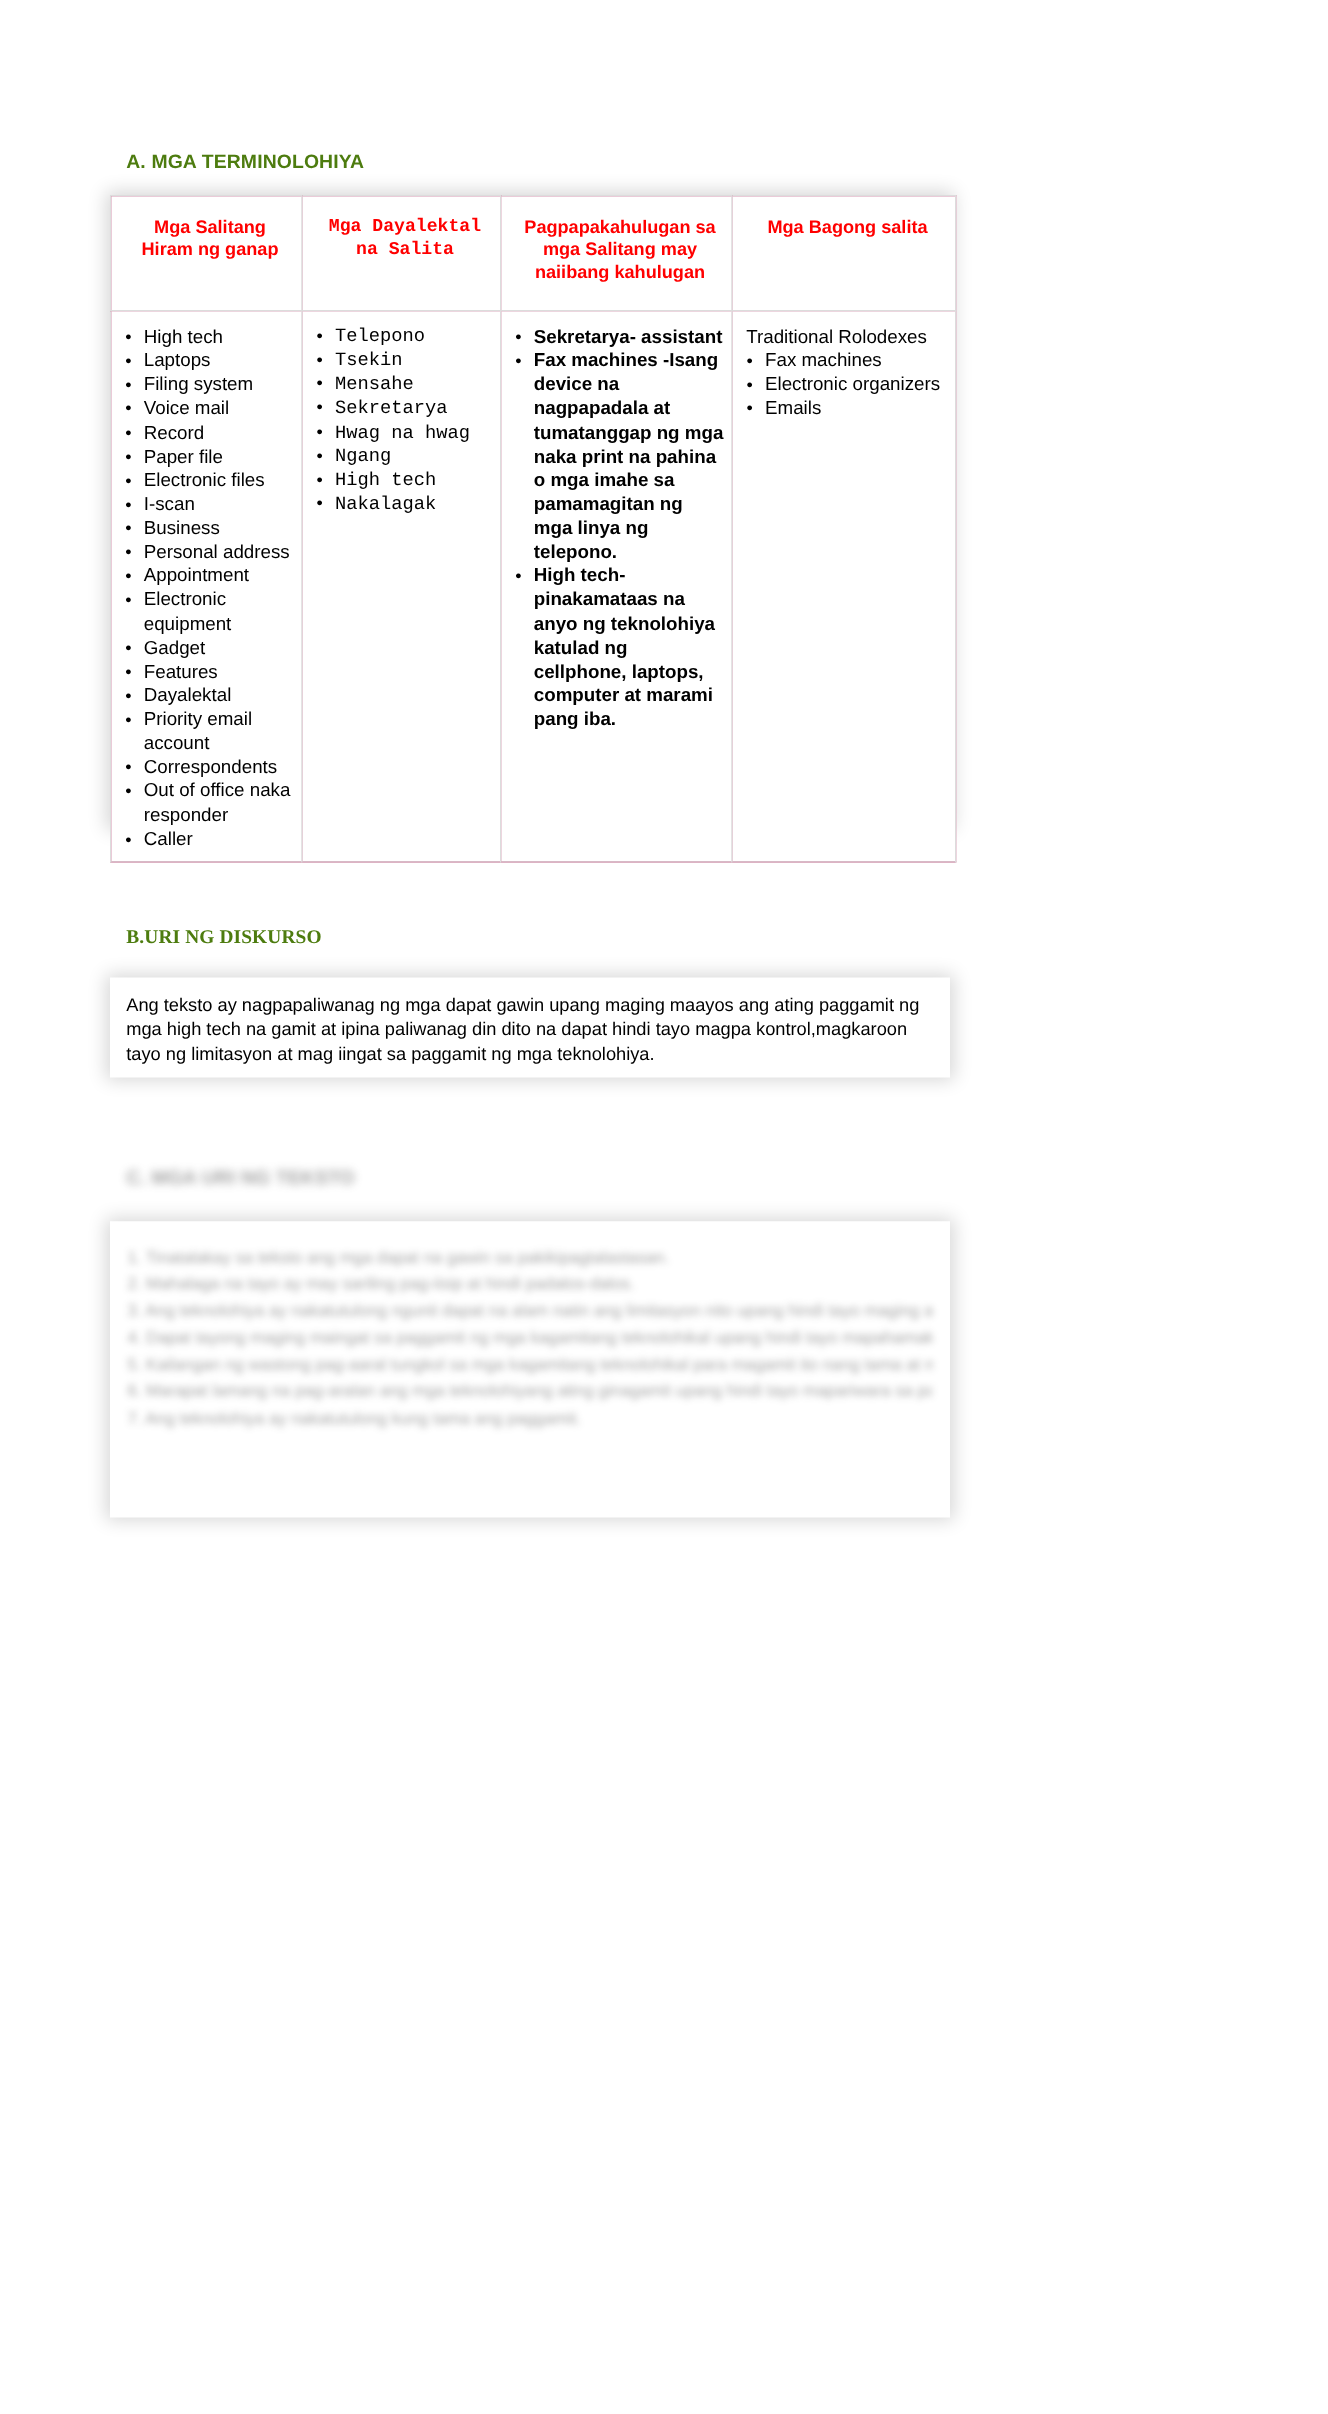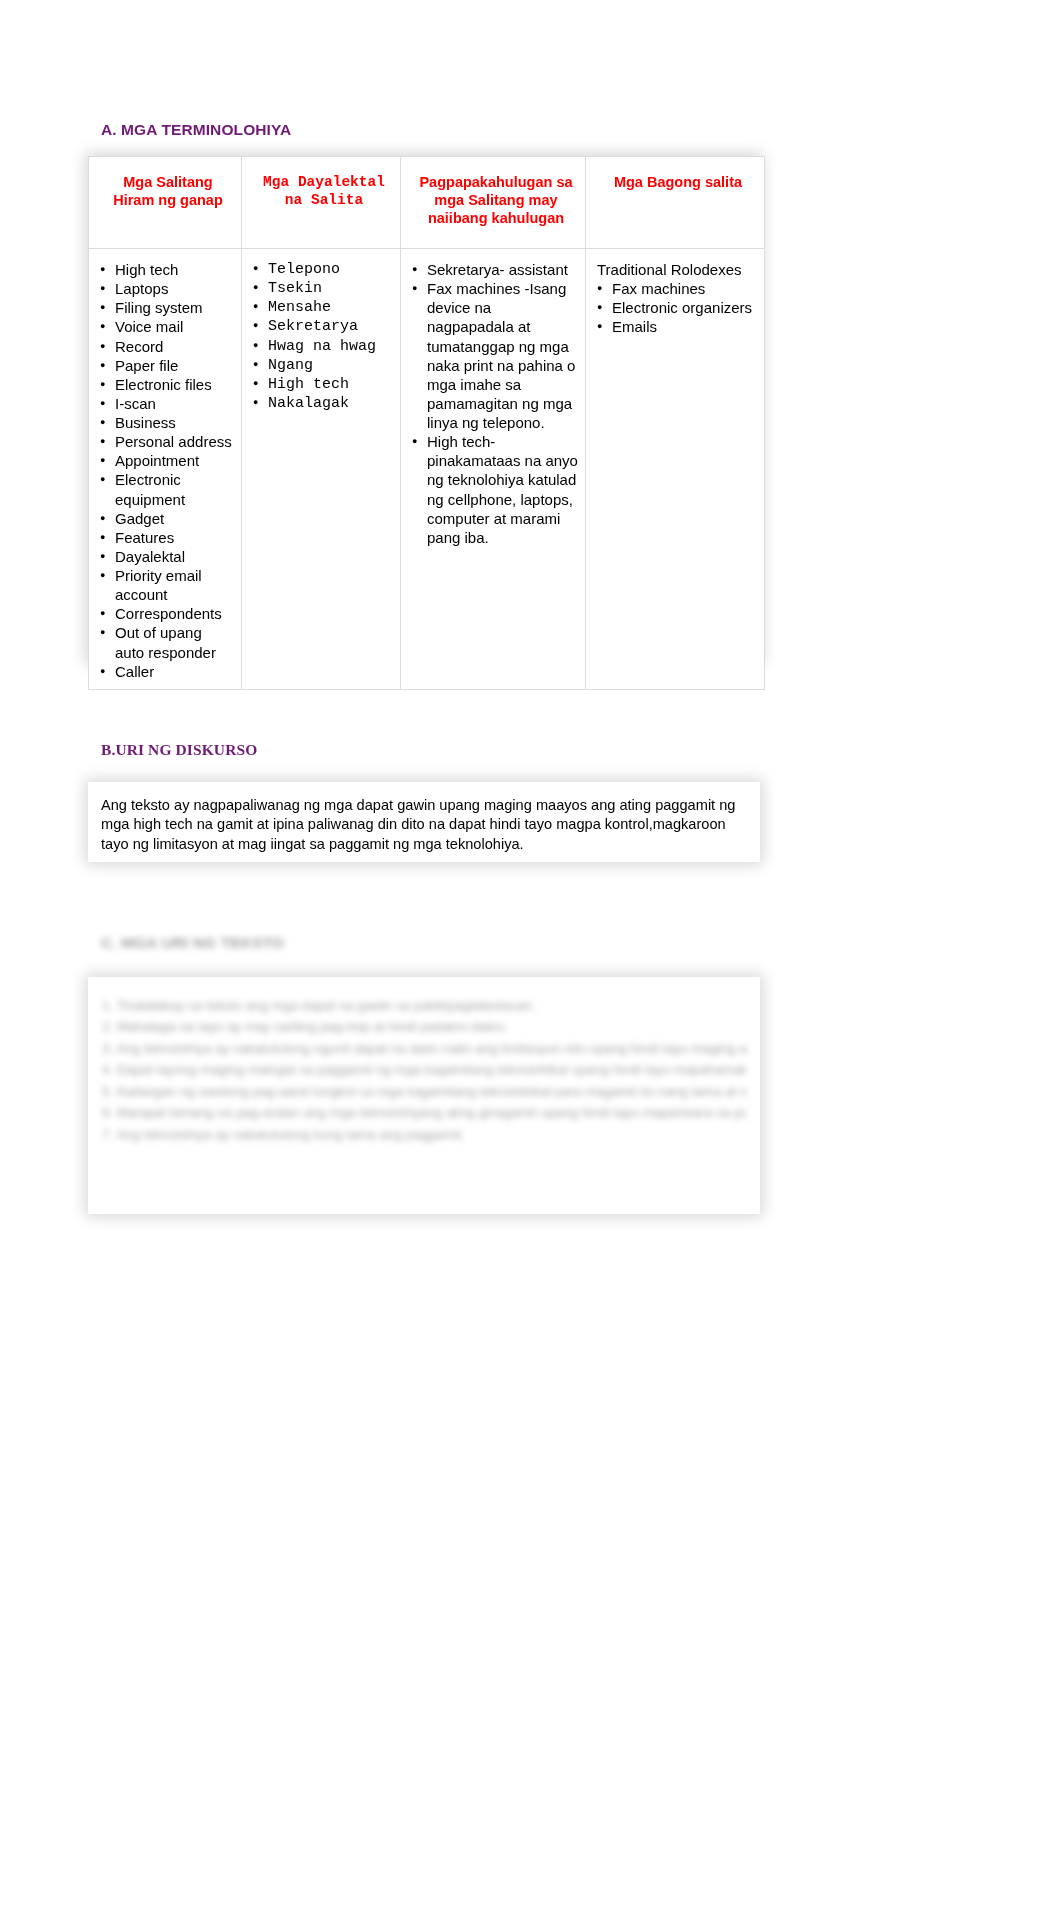--- a/index.html
+++ b/index.html
@@ -22,21 +22,21 @@
     width: 1062px;
     height: 1931px;
   }
 
   
   .section-heading {
     position: absolute;
     font-size: 15.5px;
     font-weight: bold;
     letter-spacing: 0.1px;
-    color: #701a75;
+    color: #4d7c0f;
     white-space: nowrap;
   }
   #heading-a { left: 101px; top: 121px; }
   #heading-b { left: 101px; top: 741px; font-family: Liberation Serif, serif; }
   #heading-c {
     left: 101px; top: 934px;
     filter: blur(3.2px);
     opacity: 0.55;
     color: #555;
   }
@@ -104,20 +104,21 @@
     top: 0;
     font-size: 9px;
     line-height: 2.0;
   }
   .nobullet {
     padding-left: 0;
     line-height: 1.275;
   }
   .para-item {
     line-height: 1.275;
+    font-weight: bold;
   }
 
   
   #discourse-box {
     left: 88px;
     top: 782px;
     width: 672px;
     height: 80px;
   }
   #discourse-box .inner {
@@ -184,21 +185,21 @@
                 <li>I-scan</li>
                 <li>Business</li>
                 <li>Personal address</li>
                 <li>Appointment</li>
                 <li>Electronic equipment</li>
                 <li>Gadget</li>
                 <li>Features</li>
                 <li>Dayalektal</li>
                 <li>Priority email account</li>
                 <li>Correspondents</li>
-                <li>Out of upang auto responder</li>
+                <li>Out of office naka responder</li>
                 <li>Caller</li>
               </ul>
             </div>
           </td>
 
           <td class="col2">
             <div class="td-inner">
               <ul class="bullets">
                 <li>Telepono</li>
                 <li>Tsekin</li>

